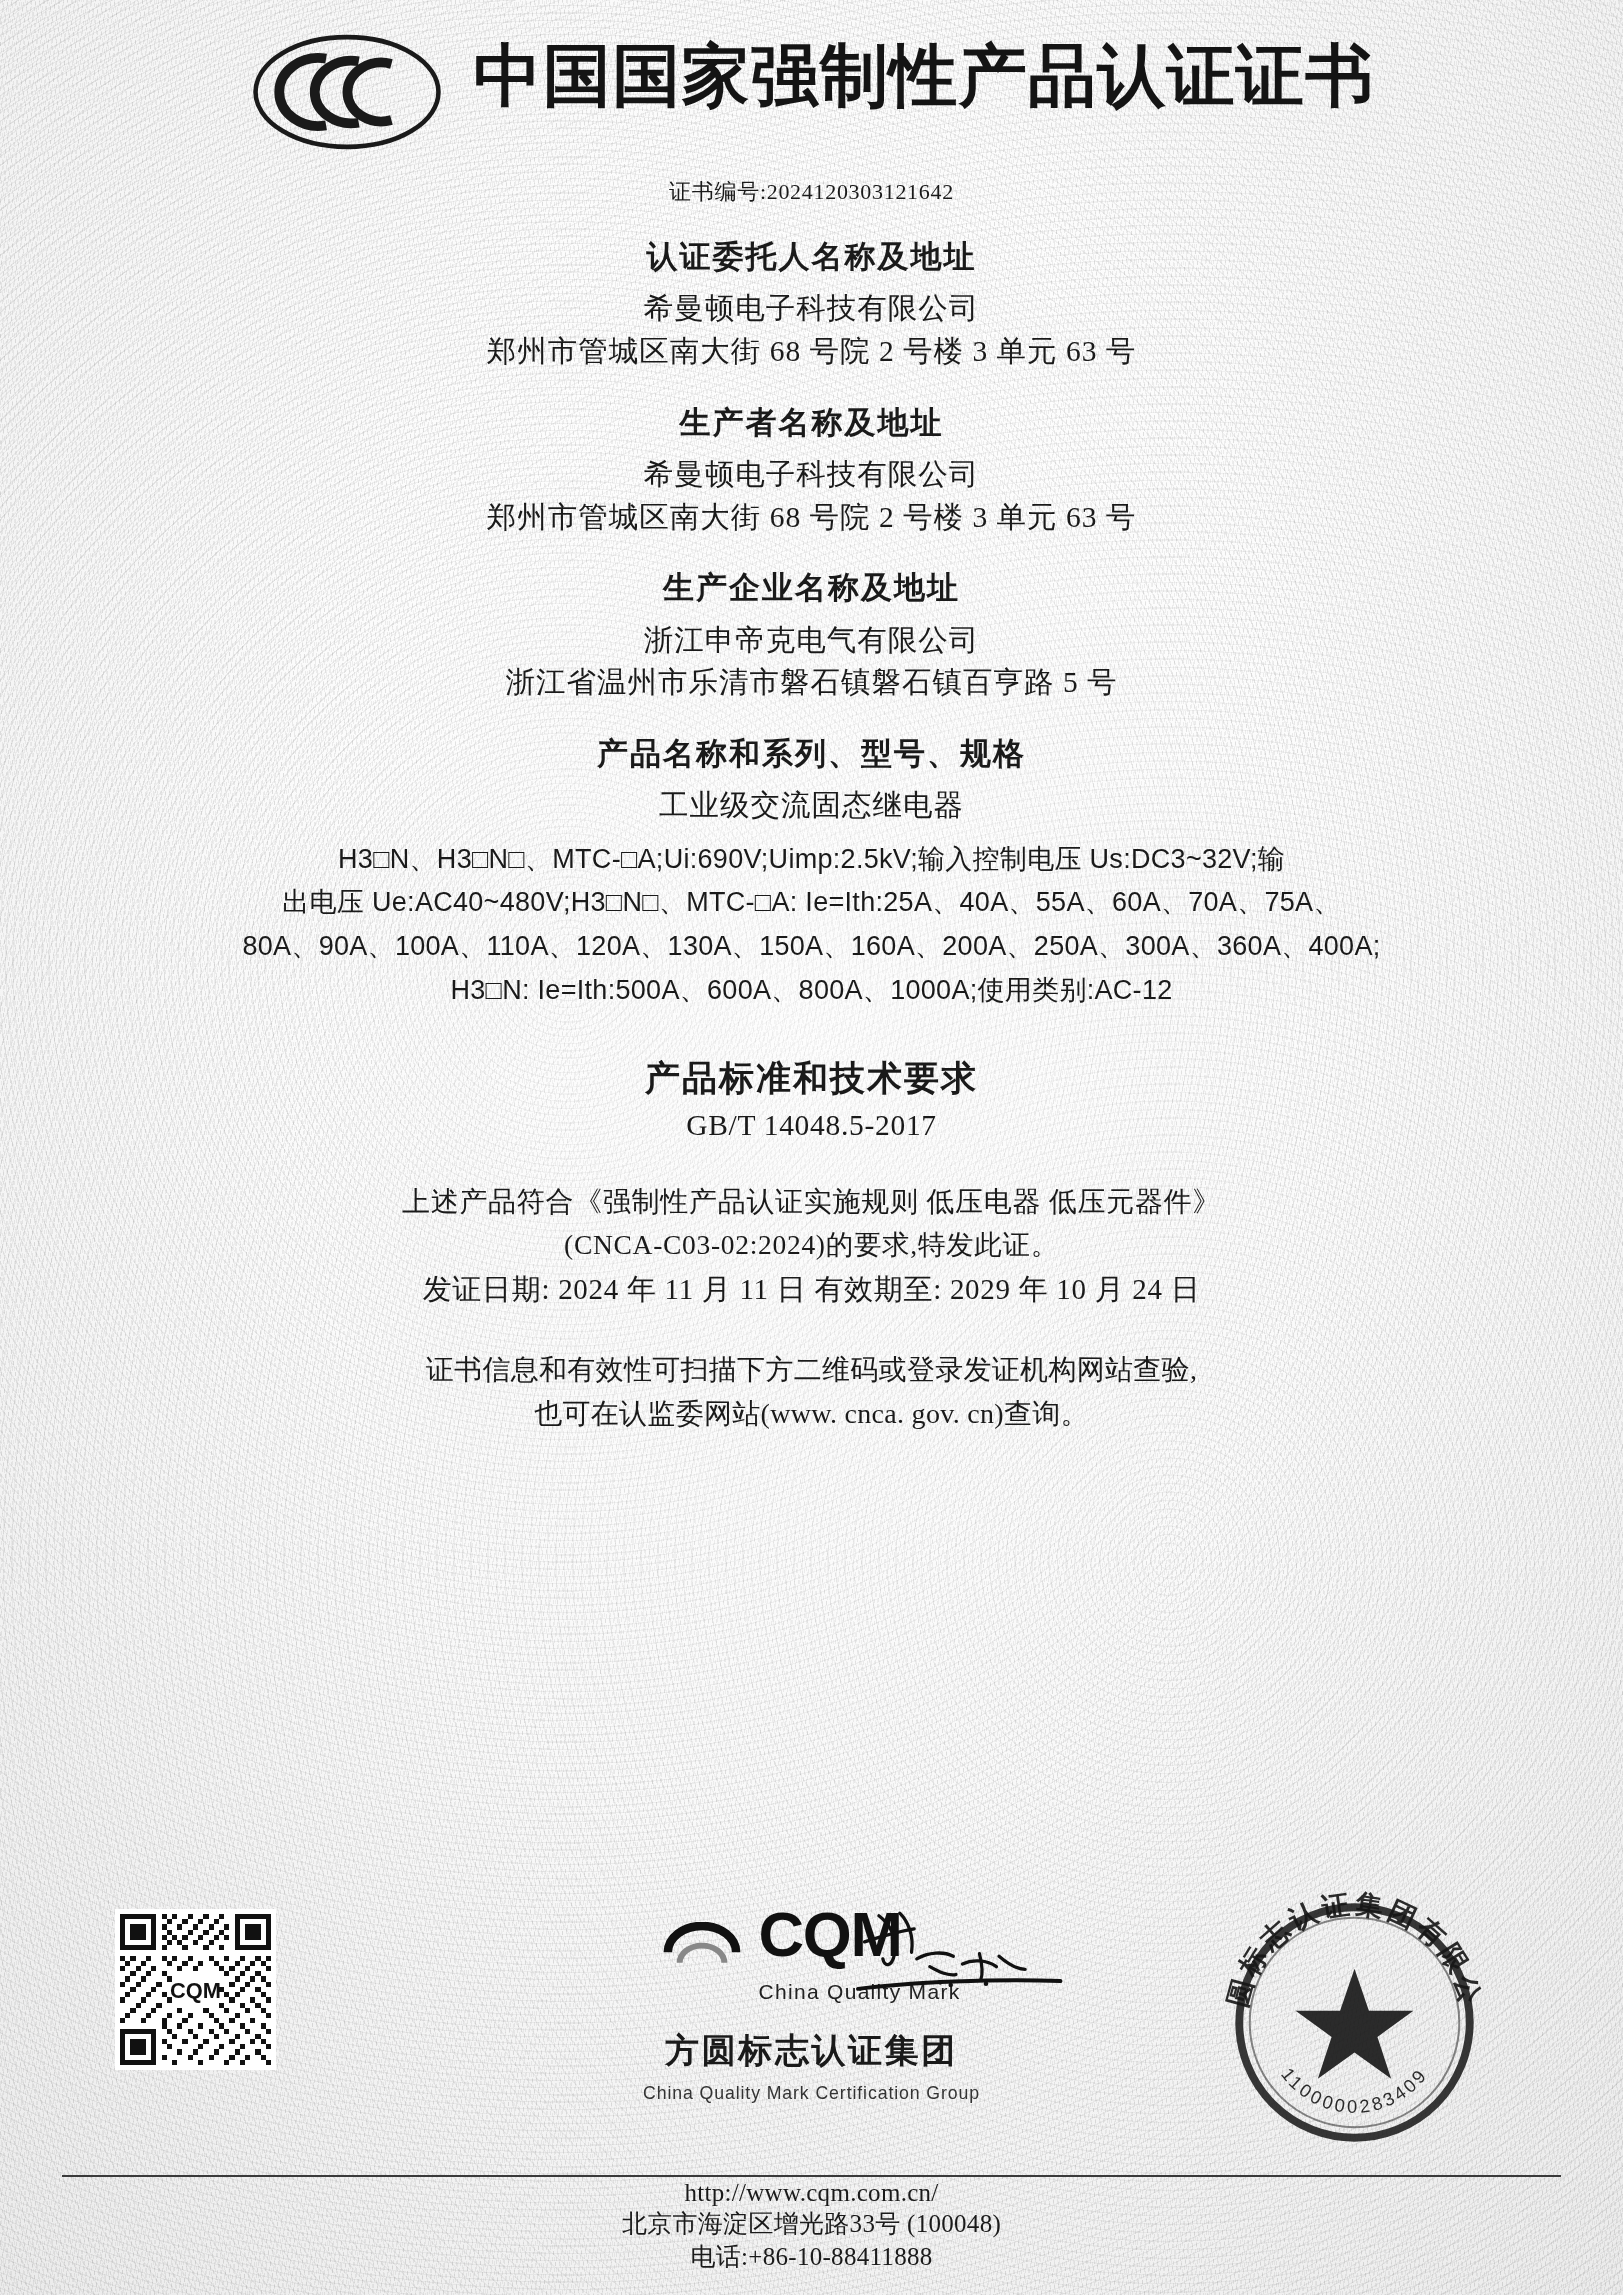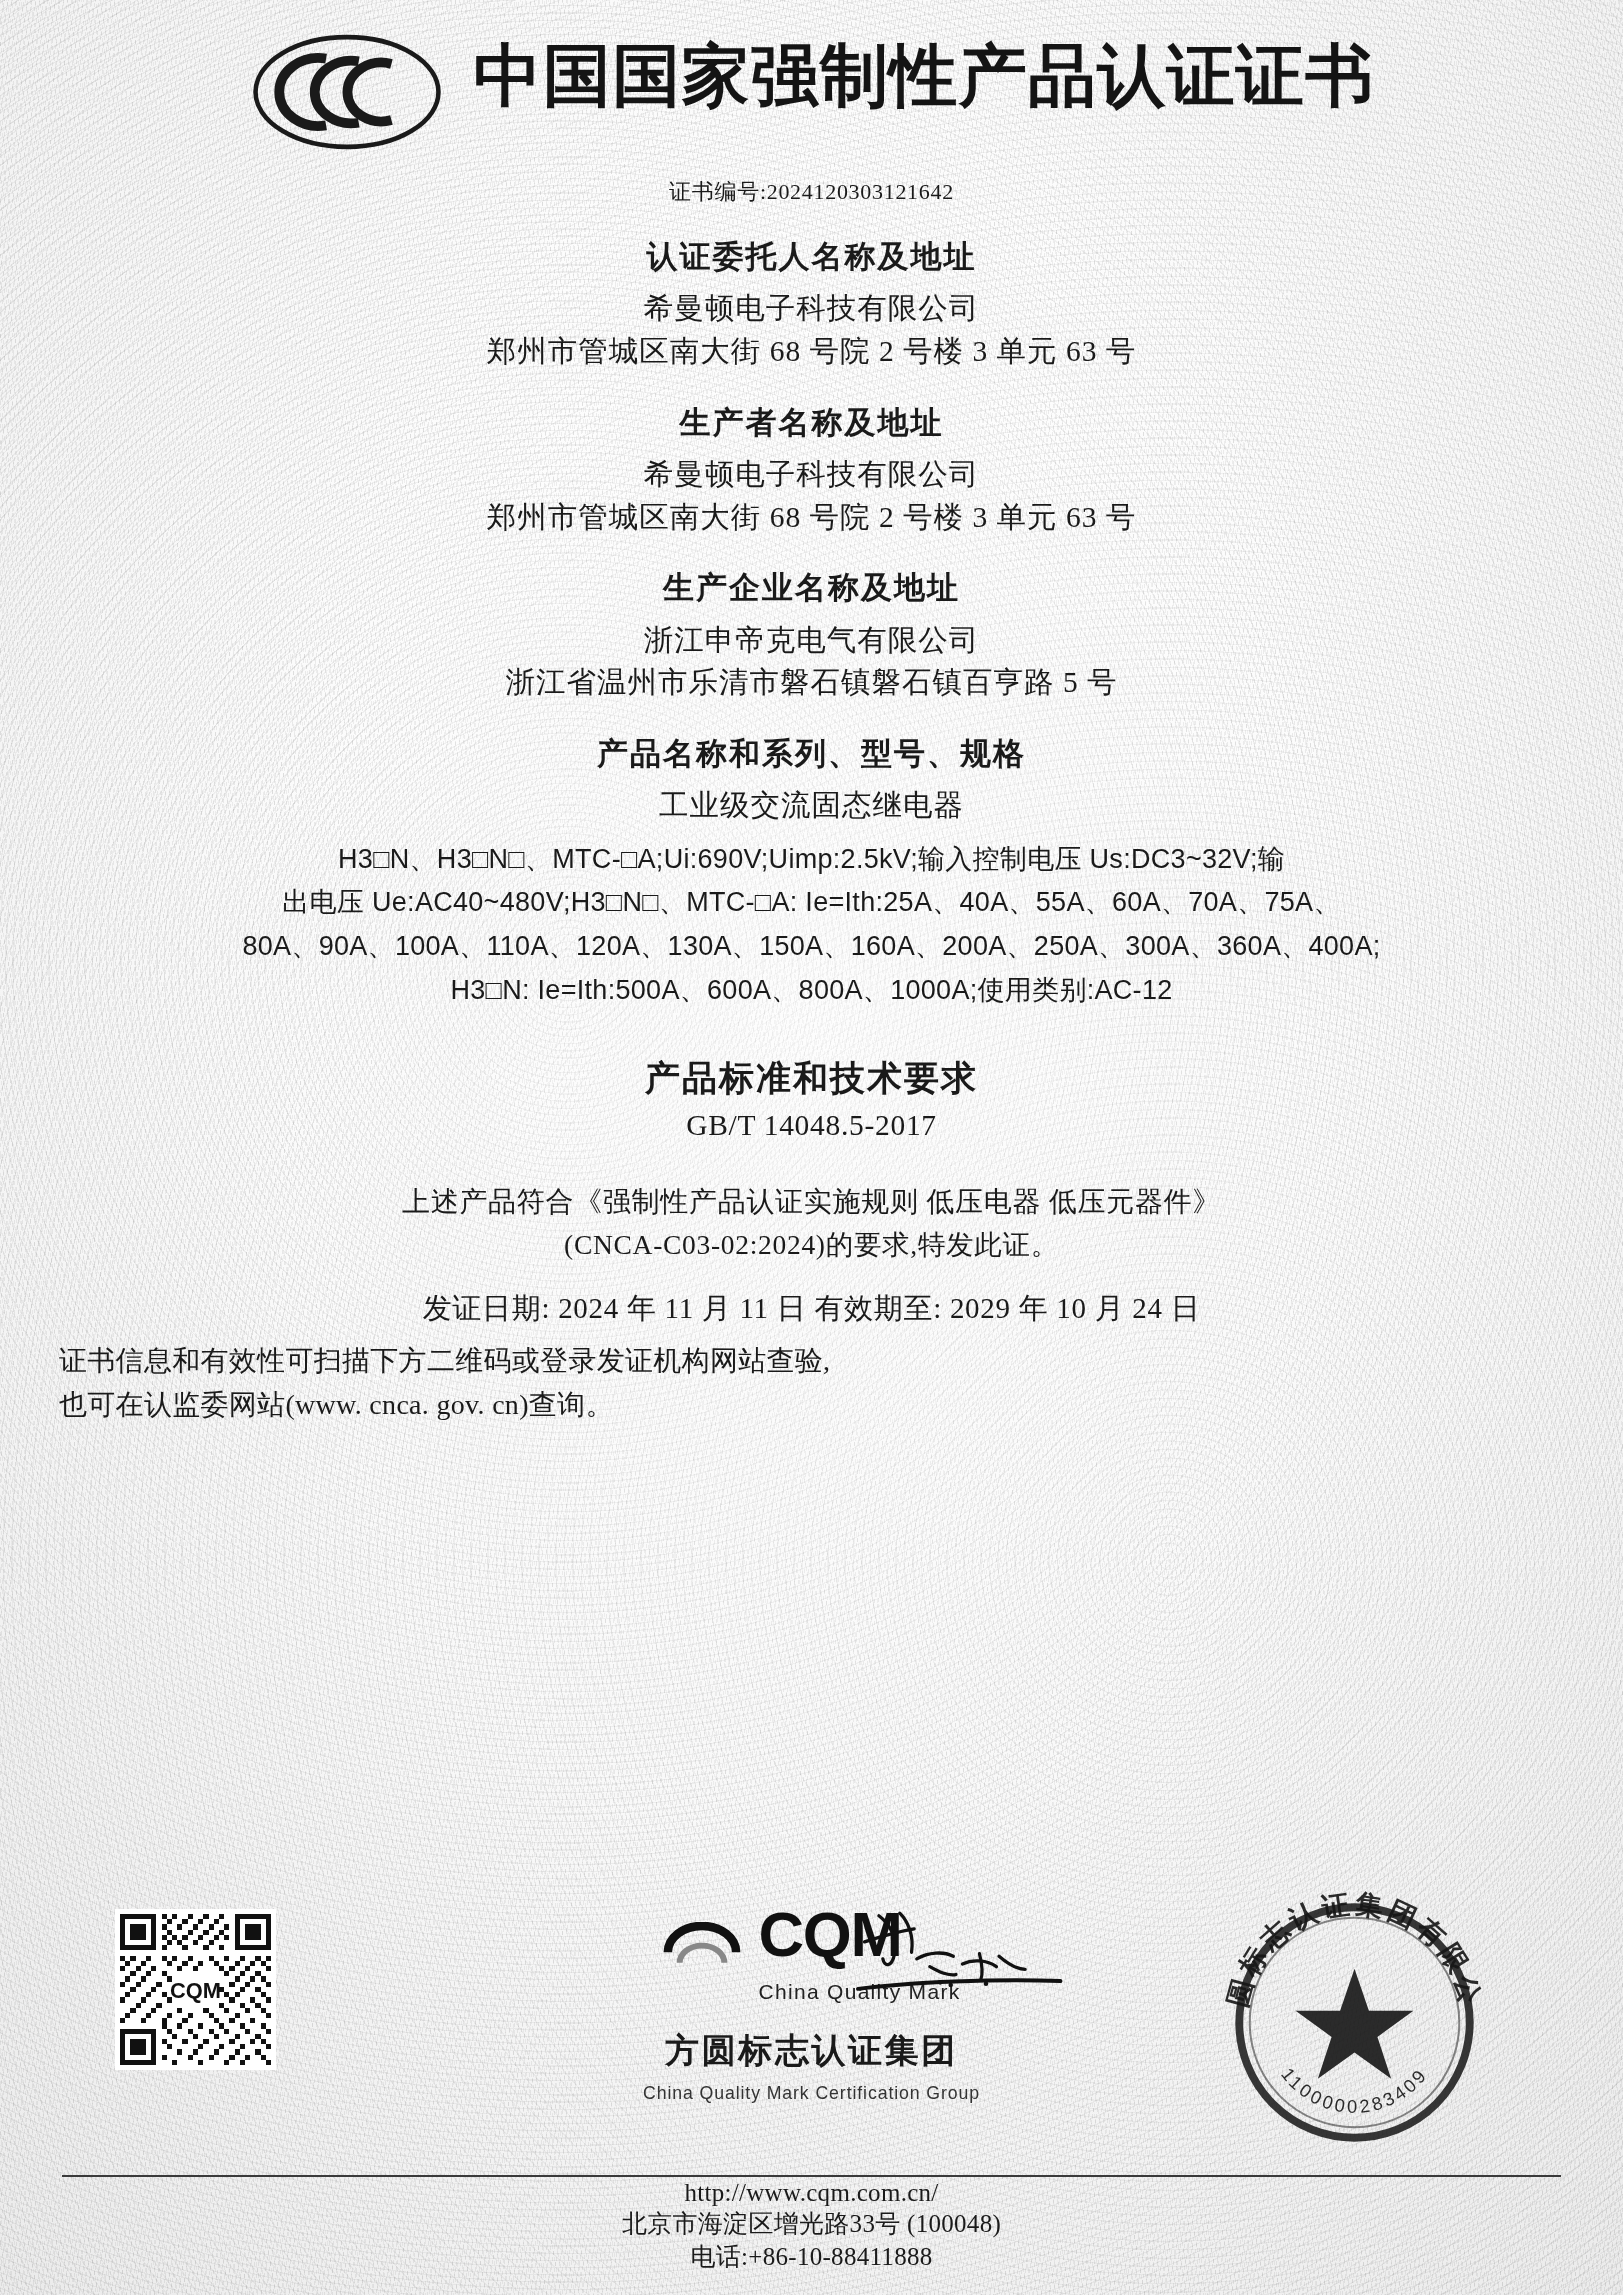--- a/index.html
+++ b/index.html
@@ -116,27 +116,27 @@
   
   .statement {
     margin-top: 38px;
     text-align: center;
     font-size: 28px;
     line-height: 1.56;
     letter-spacing: 0.7px;
   }
   .statement .l2 { font-size: 27.5px; }
   .issue-line {
-    margin-top: 19px;
+    margin-top: 0;
     font-size: 29px;
     letter-spacing: 0.7px;
   }
   .verify {
-    margin-top: 8px;
-    text-align: left;
+    margin-top: 36px;
+    text-align: center;
     font-size: 28px;
     line-height: 1.55;
     letter-spacing: 0.3px;
   }
 
   
   .footer-area {
     position: absolute;
     left: 0;
     right: 0;

